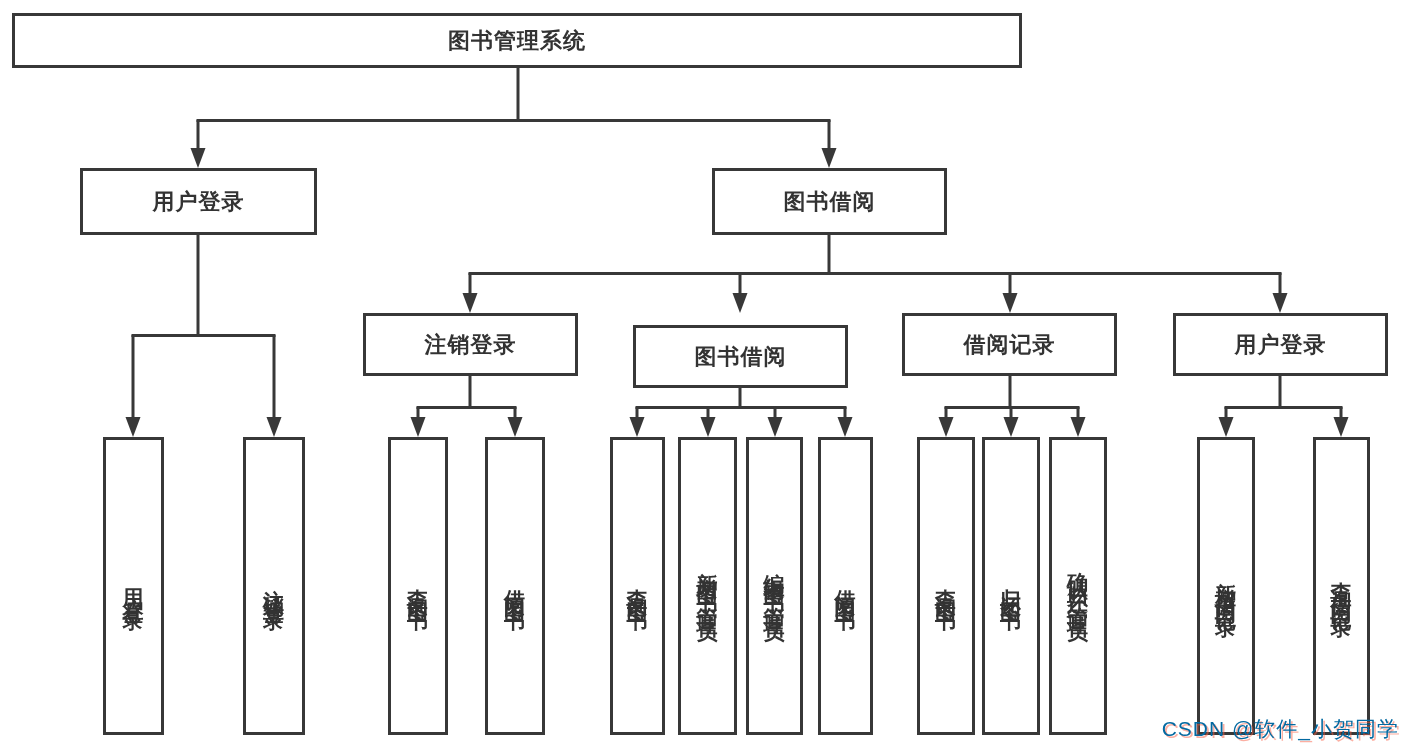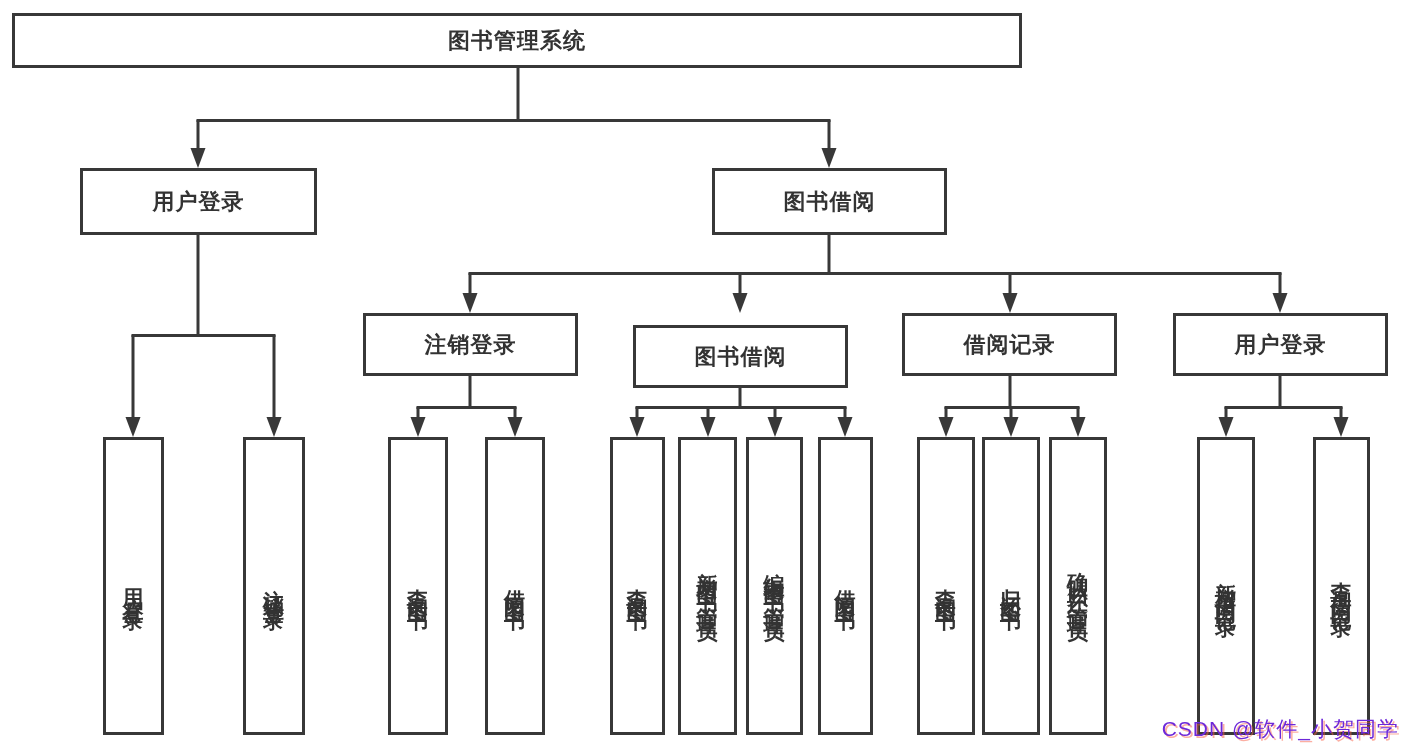--- a/index.html
+++ b/index.html
@@ -15,21 +15,21 @@
     font-size:22px; color:#333333; font-weight:700;
     letter-spacing:1px; white-space:nowrap;
   }
   .leaf { top:437px; height:298px; }
   .vtext {
     writing-mode:vertical-rl; text-orientation:mixed;
     font-size:21px; letter-spacing:7px; line-height:1.2; color:#333333;
   }
   .watermark {
     position:absolute; right:6px; bottom:4px; z-index:5;
-    font-size:21px; letter-spacing:1px; color:#6d28d9;
+    font-size:21px; letter-spacing:1px; color:#0369a1;
     text-shadow:2px 2px 0 rgba(250,95,70,0.5);
   }
 </style>
 </head>
 <body>
 
 <div class="canvas">
 
   <svg class="edges" width="1405" height="747" viewBox="0 0 1405 747">
     <g stroke="#383838" stroke-width="3" fill="none">

